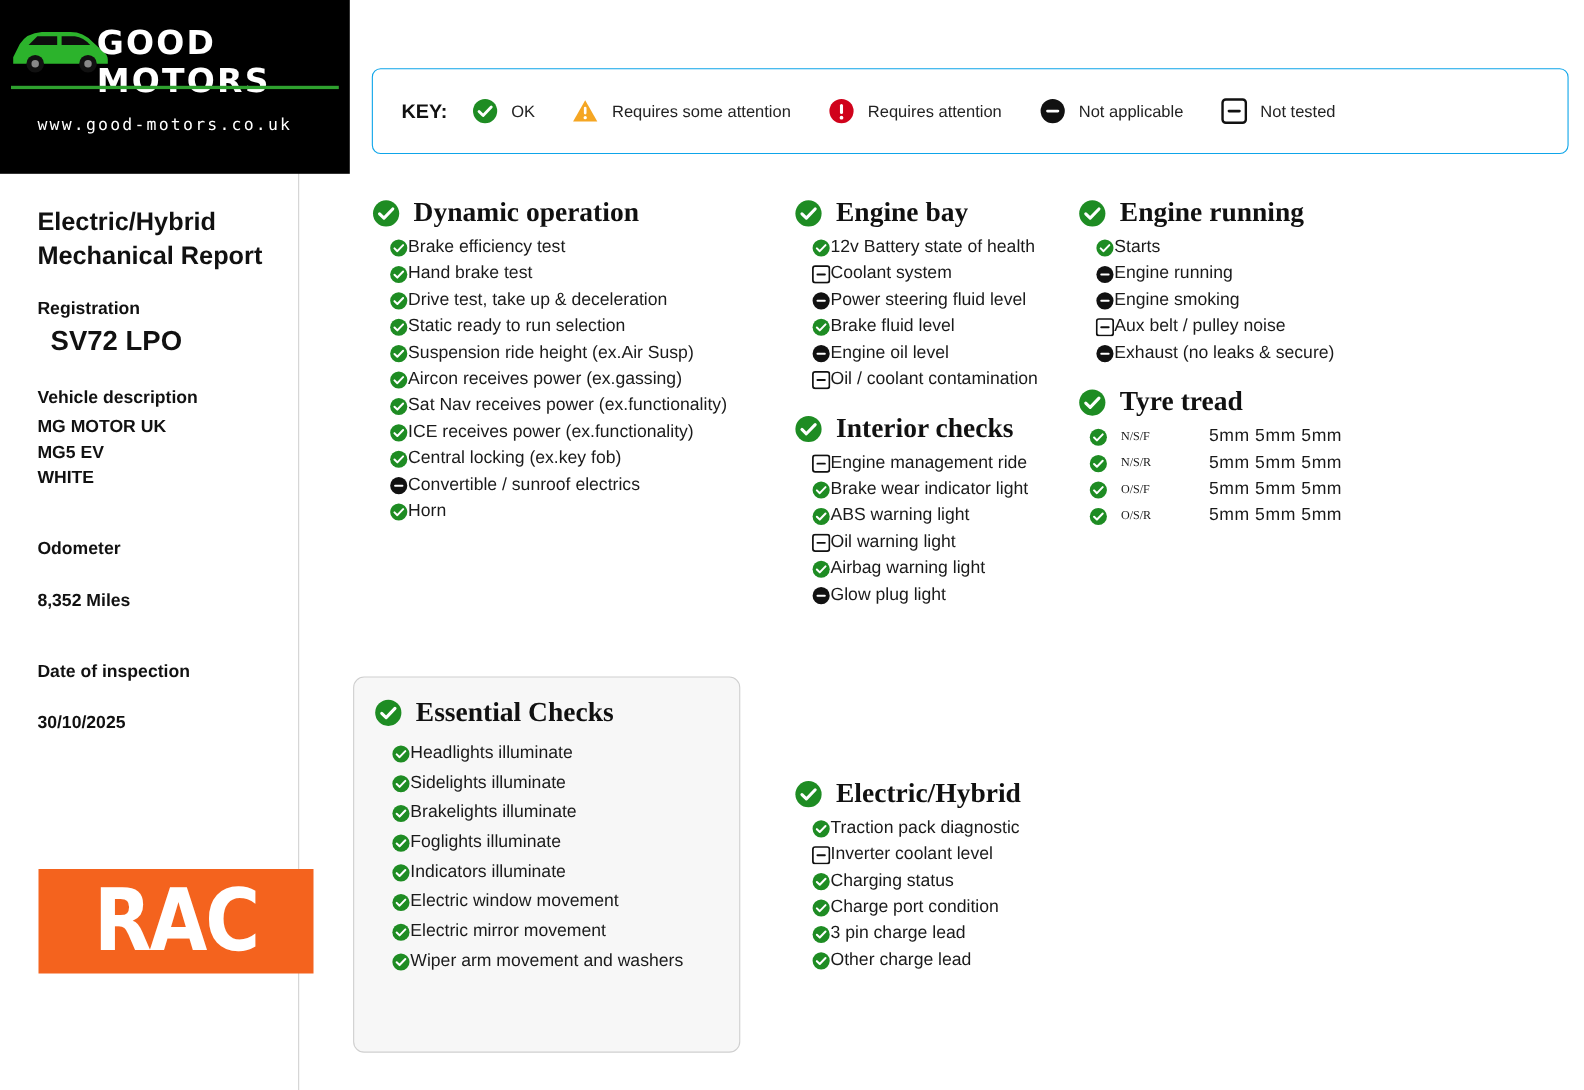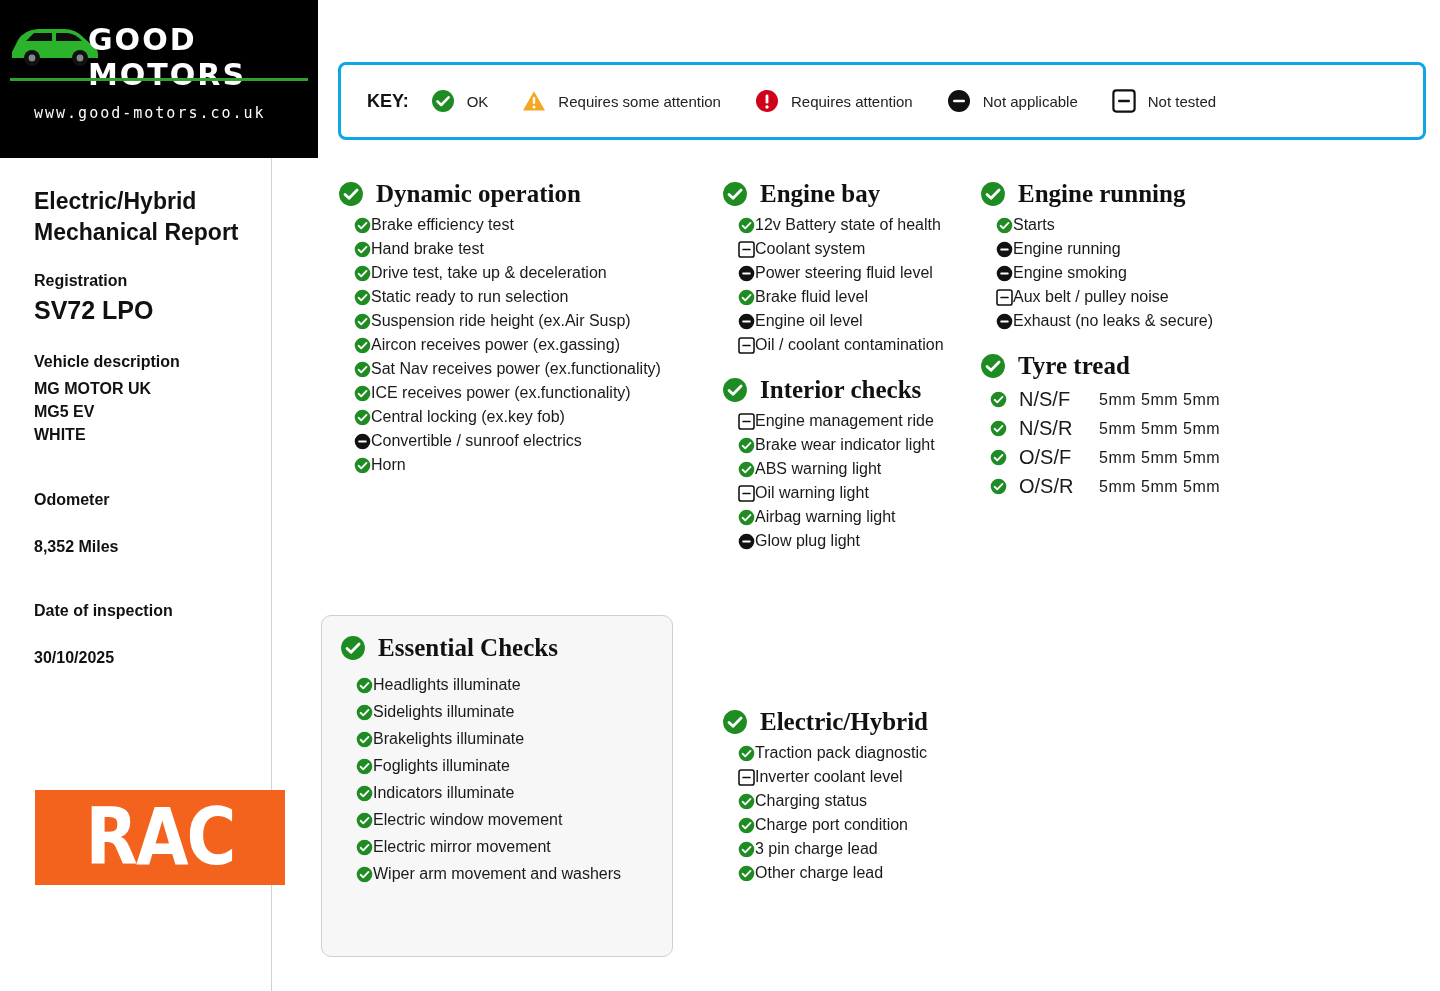--- a/index.html
+++ b/index.html
@@ -73,21 +73,21 @@
   .field-label {
     font-size: 16px;
     font-weight: bold;
     color: #111111;
     margin: 0 0 6px 0;
   }
   .field-value-big {
     font-size: 25px;
     font-weight: bold;
     color: #111111;
-    margin: 0 0 28px 0;
+    margin: 0 0 28px 12px;
   }
   .field-value {
     font-size: 16px;
     font-weight: bold;
     color: #111111;
     margin: 0;
     line-height: 1.45;
   }
   .spacer-38 { height: 44px; }
   .spacer-18 { height: 20px; }
@@ -110,21 +110,21 @@
     letter-spacing: -2px;
     line-height: 1;
     transform: scaleY(1.15);
   }
 
   
   #key-bar {
     position: absolute;
     left: 338px; top: 62px;
     width: 1088px; height: 78px;
-    border: 3px solid #0ea5e9;
+    border: 1px solid #0ea5e9;
     border-radius: 8px;
     background: #ffffff;
     display: flex;
     align-items: center;
   }
   #key-label {
     font-size: 18px;
     font-weight: bold;
     color: #111111;
     margin-left: 26px;
@@ -171,25 +171,26 @@
     align-items: center;
     margin: 0 0 6px 16px;
   }
   .check-row .check-text {
     font-size: 16px;
     color: #1a1a1a;
     white-space: nowrap;
   }
   .tyre-row { margin-left: 10px; }
   .tyre-label {
-    font-size: 20px;
+    font-size: 11px;
     color: #1a1a1a;
     margin-left: 12px;
     width: 66px;
     white-space: nowrap;
+    font-family: Liberation Serif, serif;
   }
   .tyre-vals {
     font-size: 16px;
     color: #1a1a1a;
     margin-left: 14px;
     white-space: nowrap;
     letter-spacing: 0.5px;
   }
 
   

